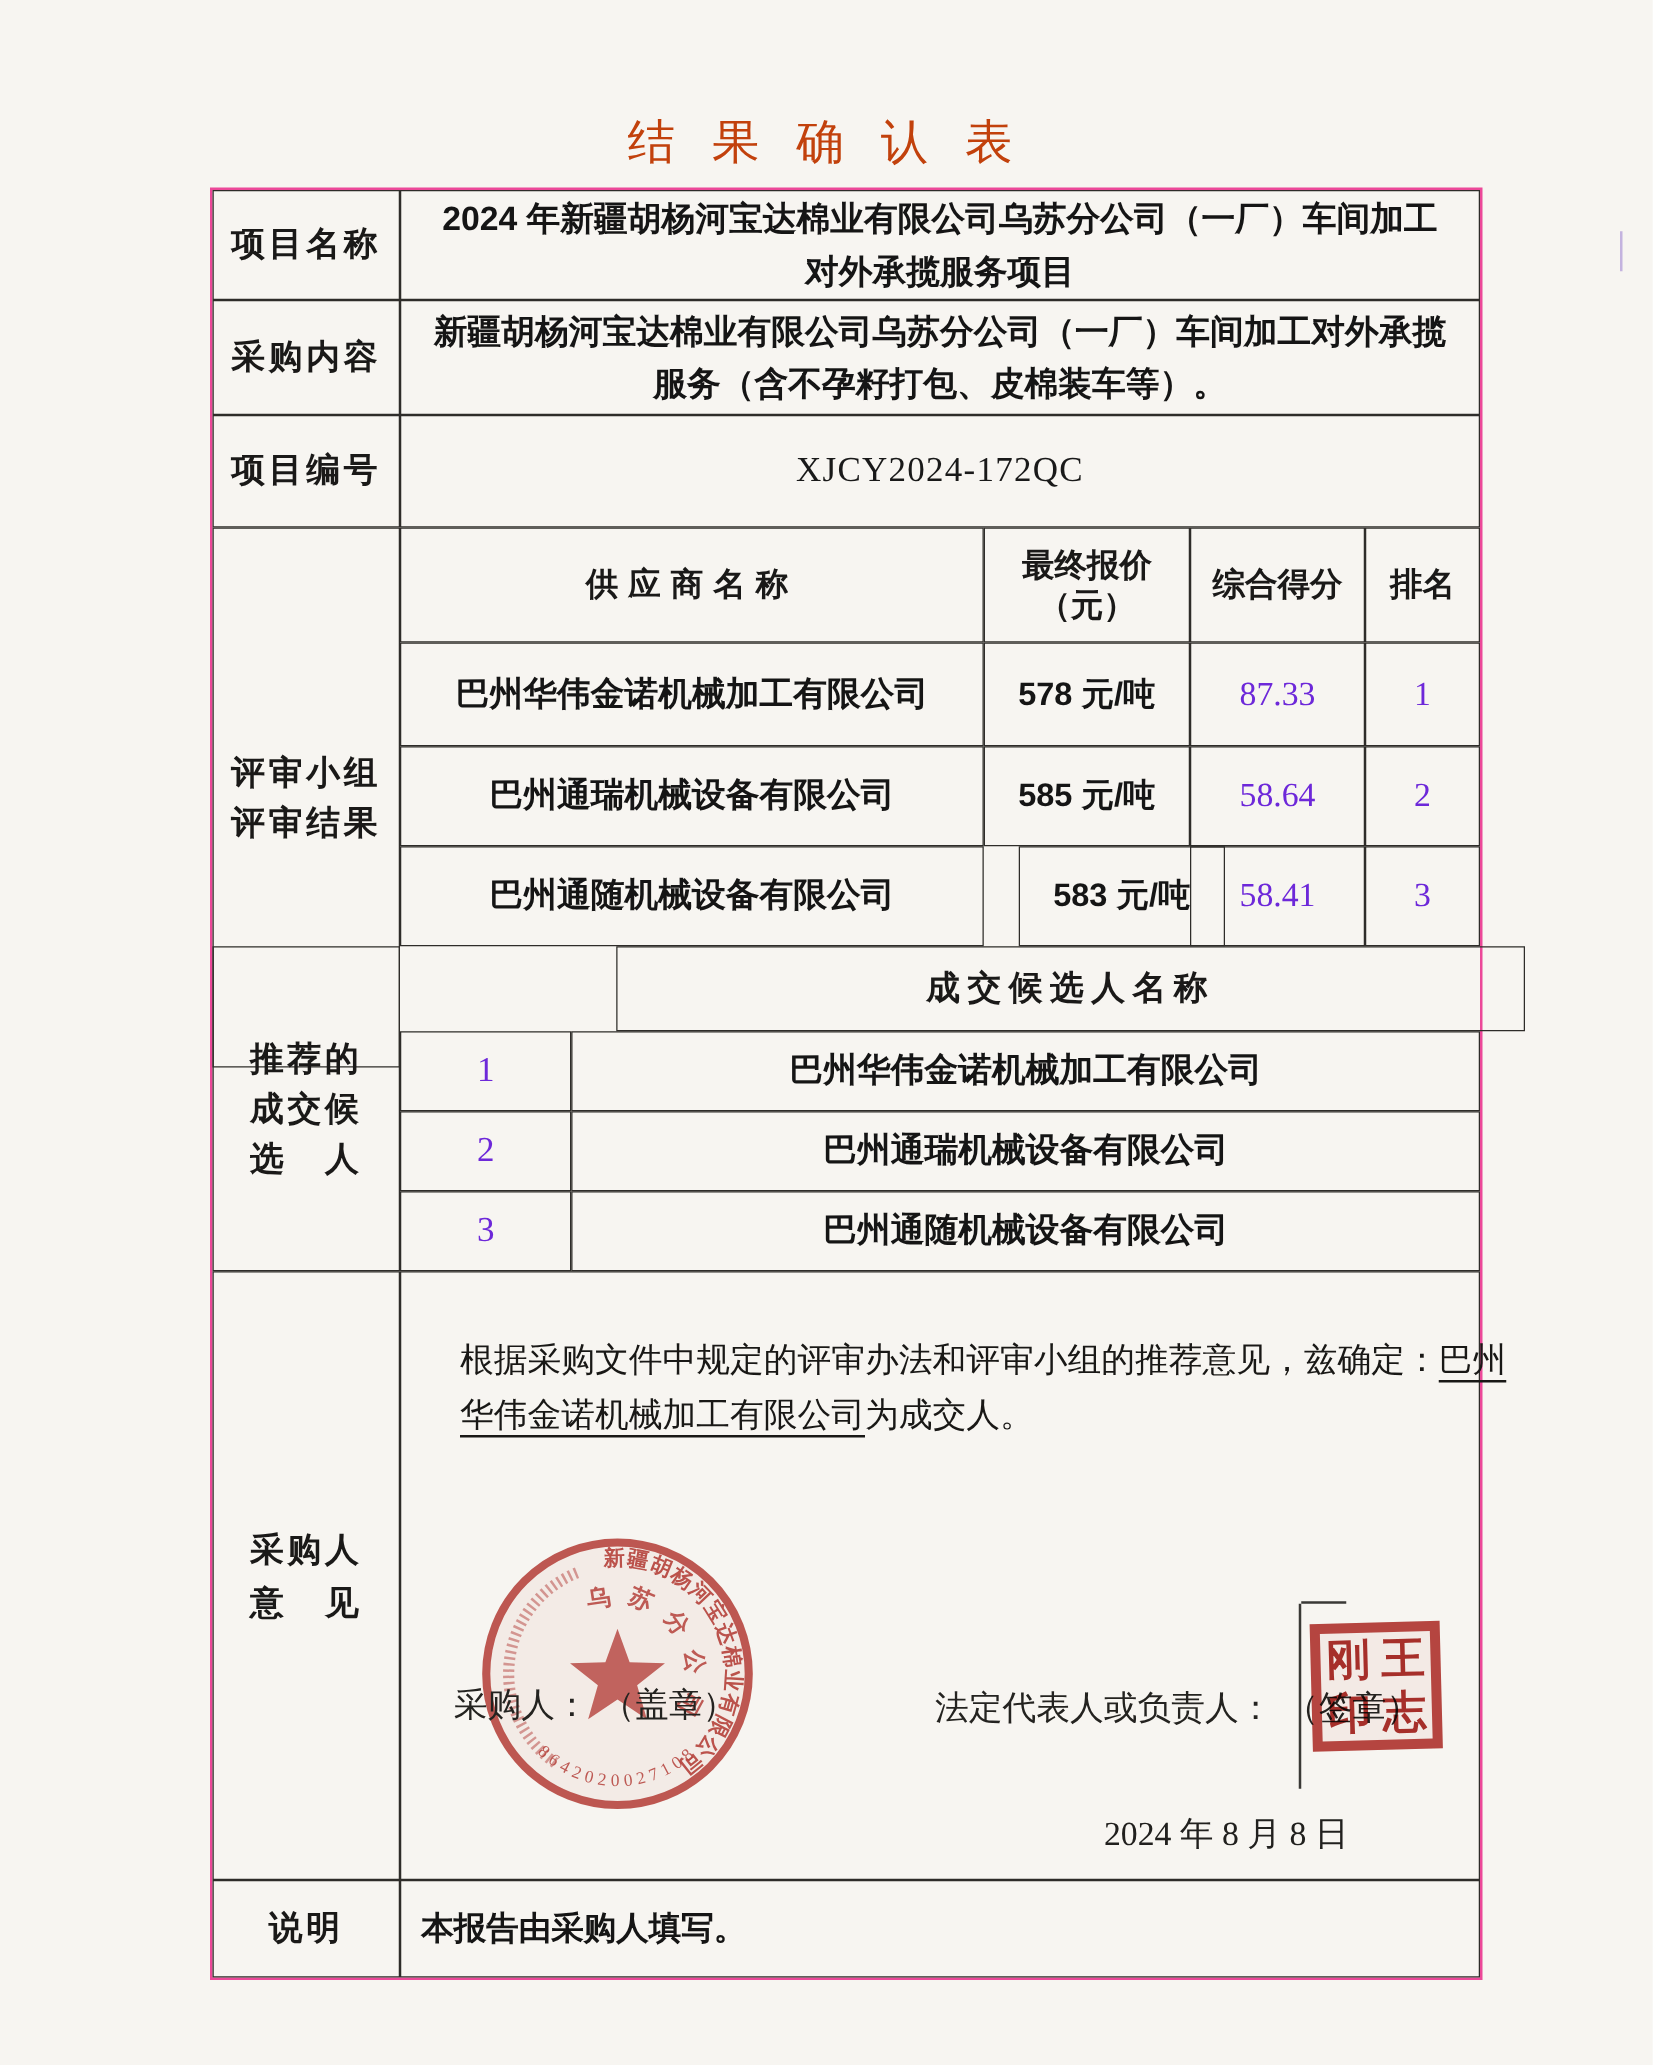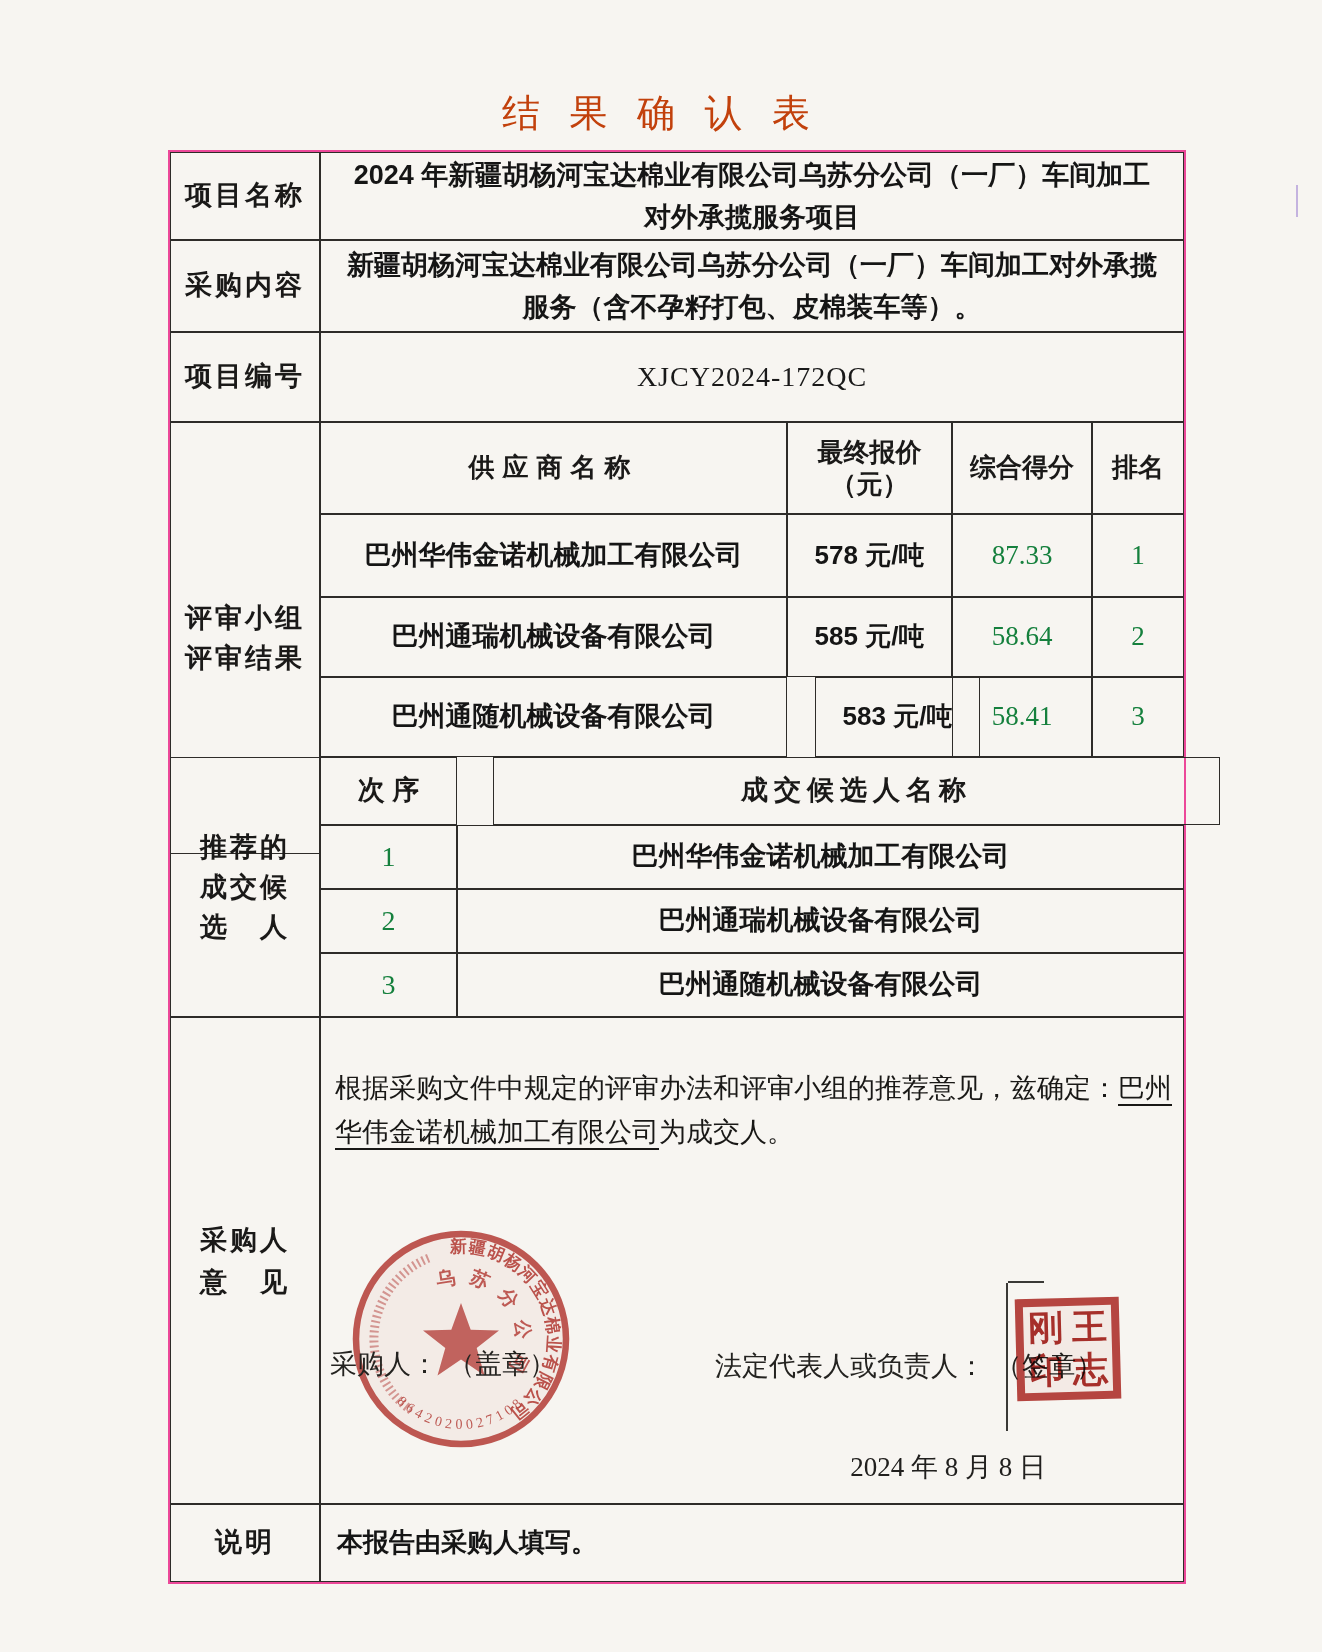--- a/index.html
+++ b/index.html
@@ -21,23 +21,23 @@
   .cell{
     position:absolute;box-sizing:border-box;
     border:1.5px solid #2e2c29;
     display:flex;align-items:center;justify-content:center;
     text-align:center;line-height:1.45;
   }
   .label-cell{font-family:"Liberation Sans","DejaVu Sans",sans-serif;font-weight:bold;font-size:27px;letter-spacing:3px;color:#1a1918;}
   .value-strong{font-family:"Liberation Sans","DejaVu Sans",sans-serif;font-weight:bold;font-size:27px;color:#151515;}
   .value-serif{font-size:28px;letter-spacing:1px;color:#191919;}
   .hdr{font-family:"Liberation Sans","DejaVu Sans",sans-serif;font-weight:bold;font-size:26px;color:#1a1918;}
-  .num{font-size:27px;color:#15803d;}
+  .num{font-size:27px;color:#6d28d9;}
   .wrap-2line{padding:6px 22px;line-height:42px;}
-  .opinion-cell{justify-content:flex-start;align-items:flex-start;text-align:left;}
+  .opinion-cell{justify-content:flex-start;align-items:flex-start;text-align:left;padding-left:33px;}
   .opinion-inner{position:relative;width:100%;height:100%;}
   .statement{
     position:absolute;left:14px;top:48px;width:842px;
     font-size:27px;line-height:44px;color:#191816;text-align:left;
   }
   .statement .uline{text-decoration:underline;text-underline-offset:7px;text-decoration-thickness:1.5px;}
   .sig-line{position:absolute;font-size:27px;color:#242320;white-space:nowrap;}
   .seal-hint{margin-left:10px;}
   .date-line{position:absolute;left:477px;top:430px;width:300px;text-align:center;font-size:27px;color:#21201e;}
   .round-stamp{position:absolute;left:27px;top:203px;width:226px;height:232px;opacity:.93;mix-blend-mode:multiply;}
@@ -101,21 +101,20 @@
   <div class="cell value-strong" style="left:617px;top:525px;width:165px;height:80px;font-size:26px;margin-left:28px;">583 元/吨</div>
   <div class="cell num" style="left:782px;top:525px;width:140px;height:80px;">58.41</div>
   <div class="cell num" style="left:922px;top:525px;width:92px;height:80px;">3</div>
 
   <div class="cell label-cell" style="left:0;top:605px;width:150px;height:260px;flex-direction:column;line-height:40px;">
     <span>推荐的</span>
     <span>成交候</span>
     <span>选　人</span>
   </div>
 
-  <div class="cell hdr" style="left:150px;top:605px;width:137px;height:68px;font-size:27px;">次 序</div>
   <div class="cell hdr" style="left:287px;top:605px;width:727px;height:68px;letter-spacing:6px;font-size:27px;margin-left:36px;">成交候选人名称</div>
 
   <div class="cell num" style="left:150px;top:673px;width:137px;height:64px;font-size:28px;">1</div>
   <div class="cell value-strong" style="left:287px;top:673px;width:727px;height:64px;">巴州华伟金诺机械加工有限公司</div>
 
   <div class="cell num" style="left:150px;top:737px;width:137px;height:64px;font-size:28px;">2</div>
   <div class="cell value-strong" style="left:287px;top:737px;width:727px;height:64px;">巴州通瑞机械设备有限公司</div>
 
   <div class="cell num" style="left:150px;top:801px;width:137px;height:64px;font-size:28px;">3</div>
   <div class="cell value-strong" style="left:287px;top:801px;width:727px;height:64px;">巴州通随机械设备有限公司</div>

